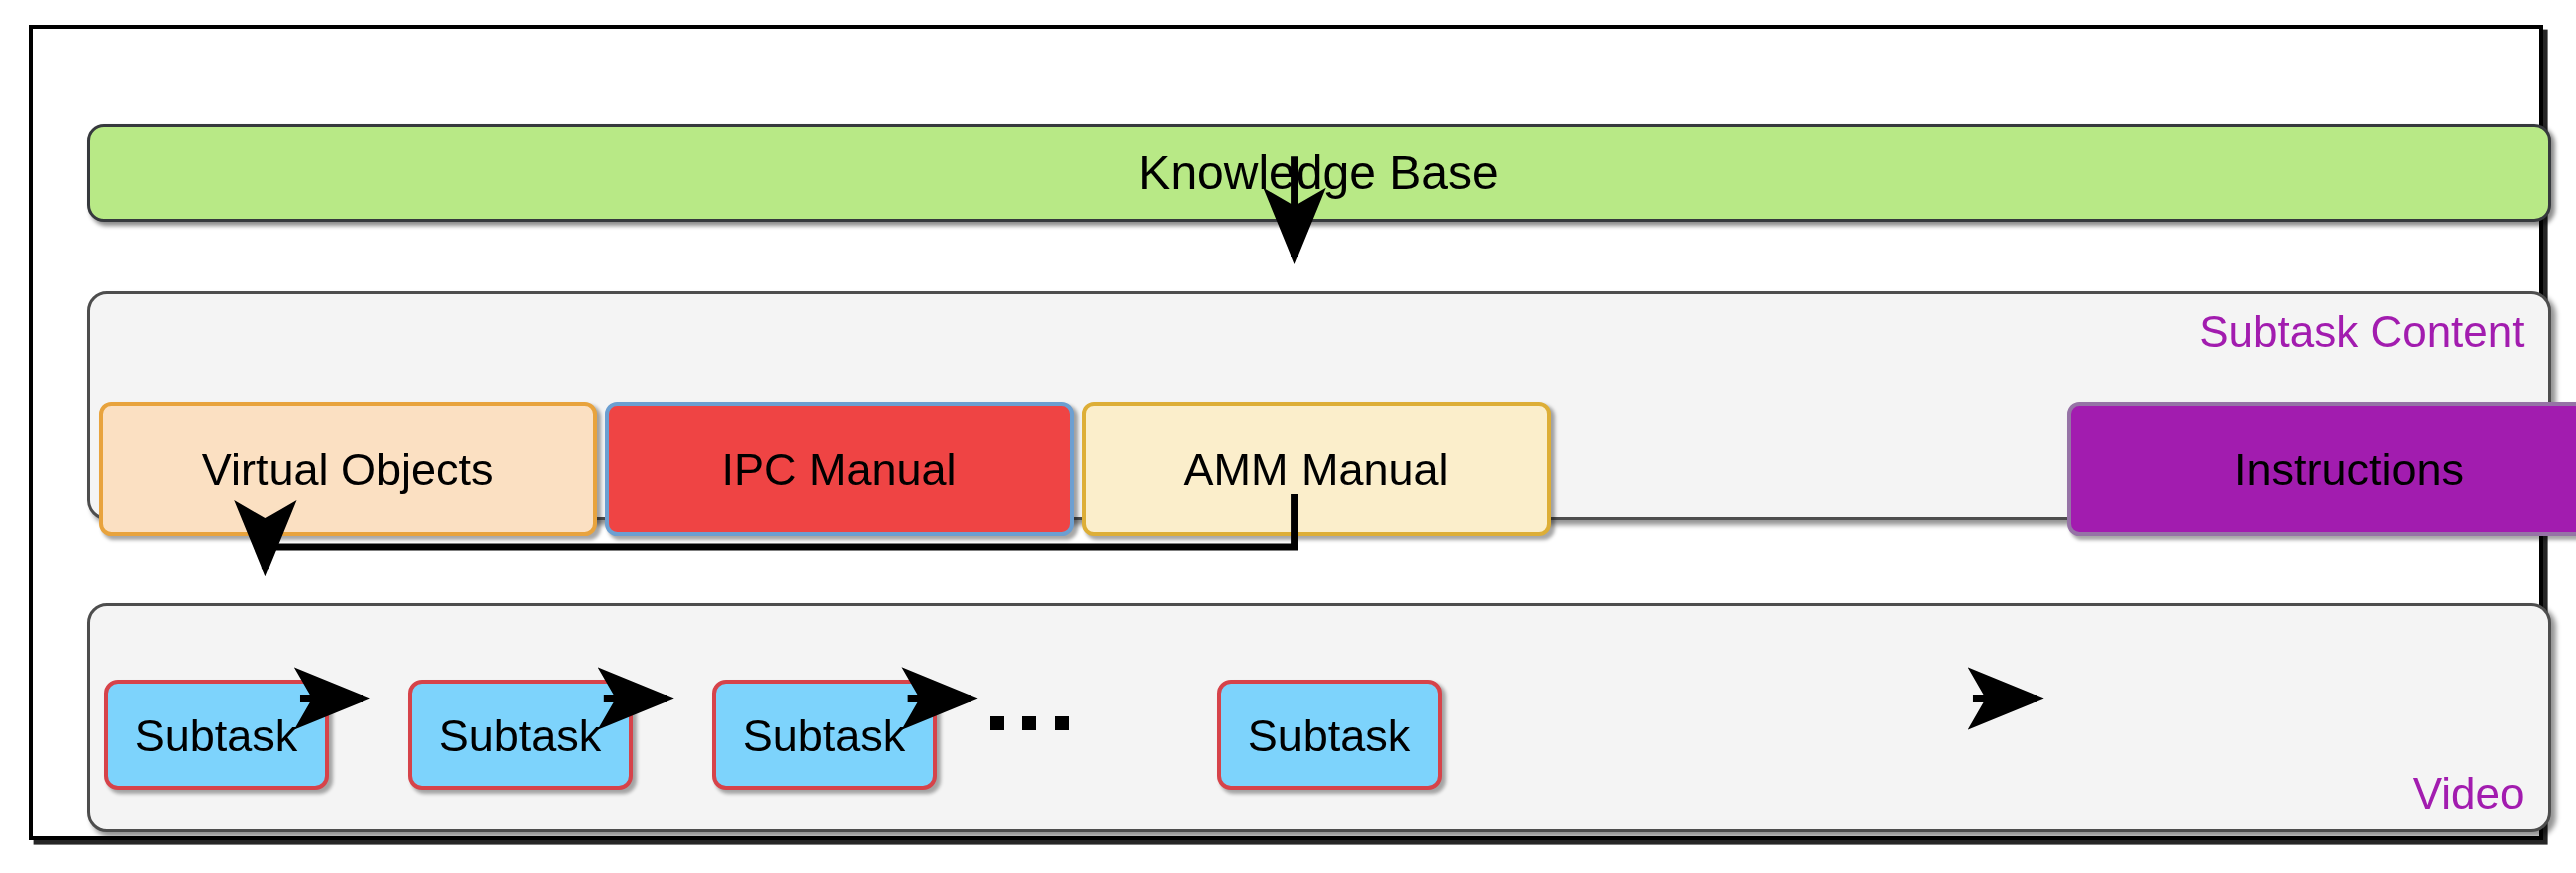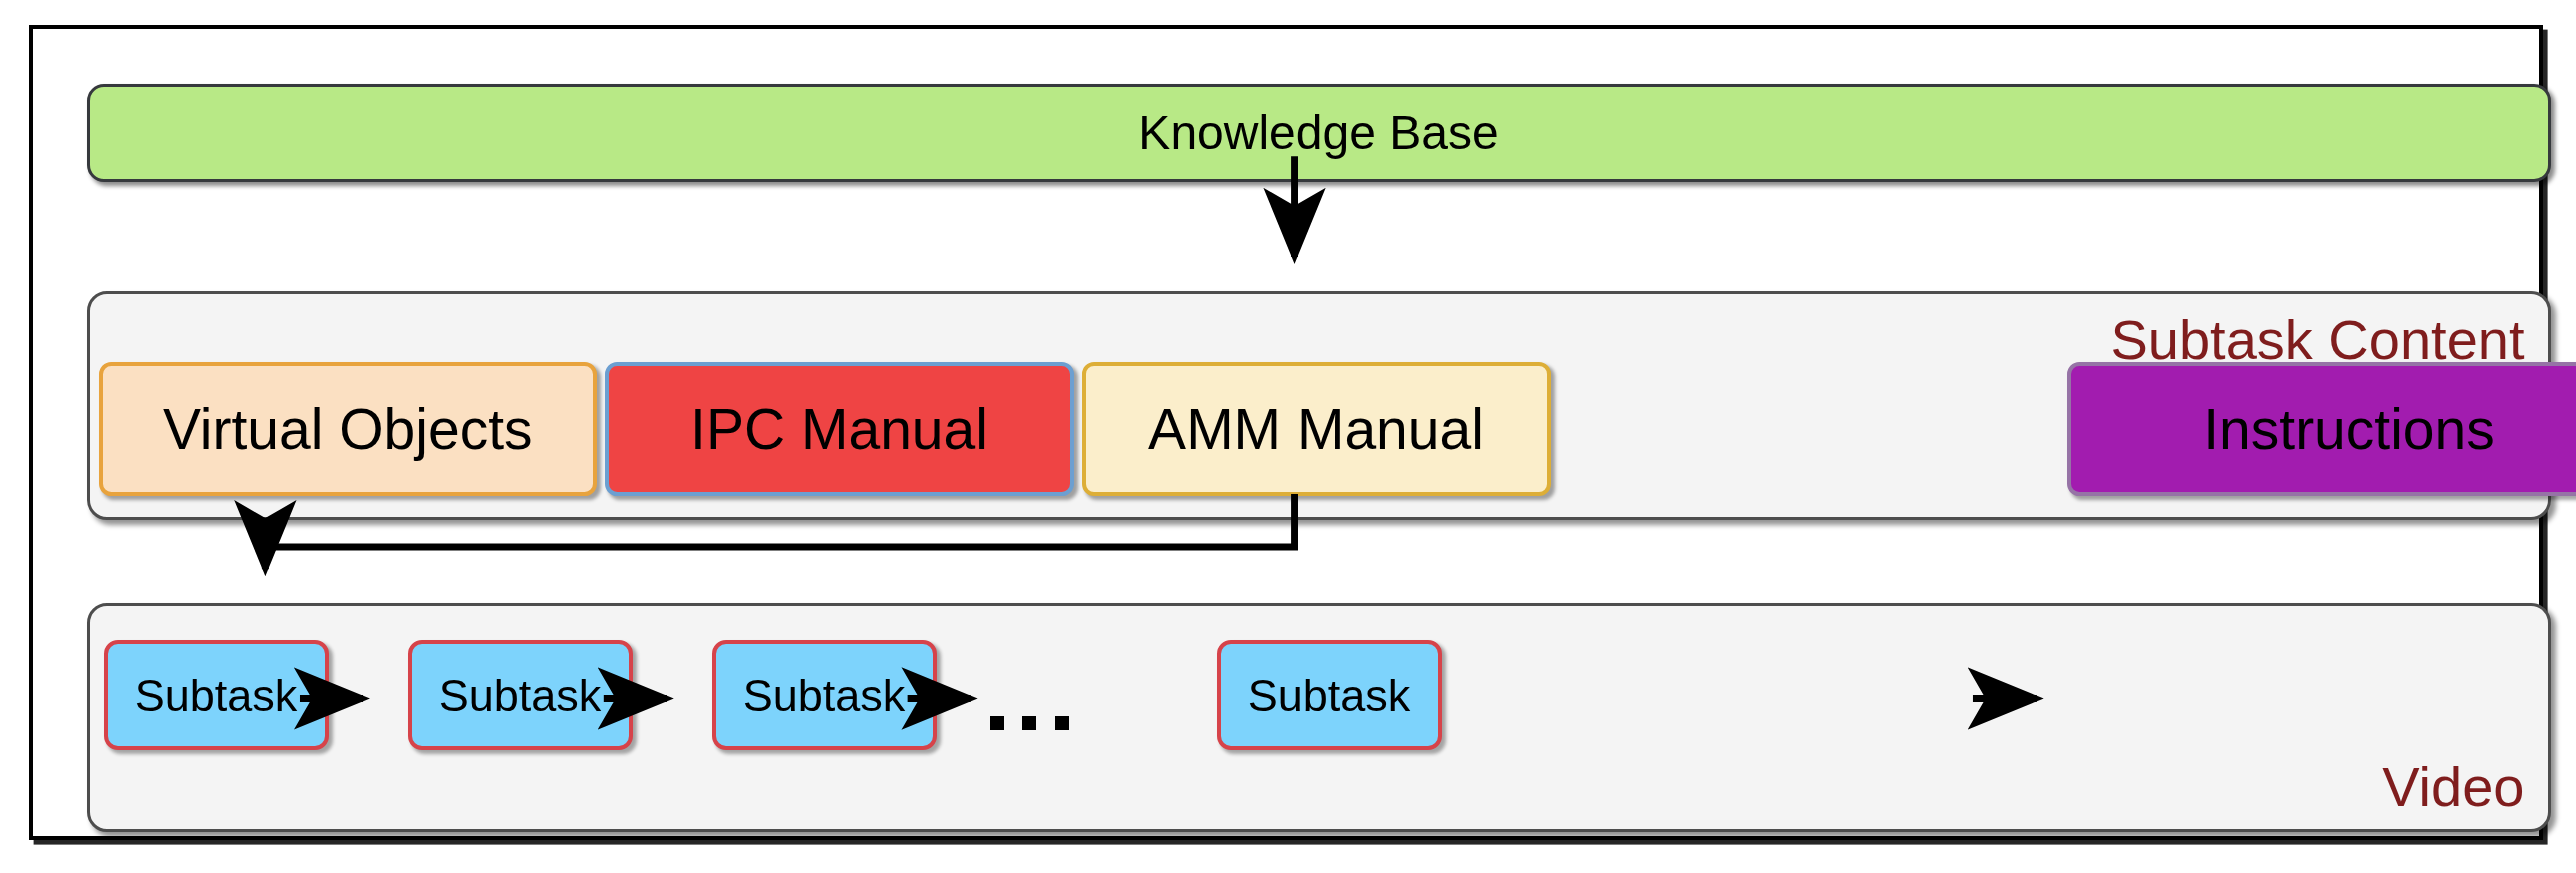--- a/index.html
+++ b/index.html
@@ -37,20 +37,21 @@
   .node {
     position: absolute;
     box-sizing: border-box;
     border-radius: 14px;
     display: flex;
     align-items: center;
     justify-content: center;
     text-align: center;
     line-height: 1.1;
     box-shadow: 3.8px 3.8px 4.6px rgba(0,0,0,0.45);
+    margin-top: 40px;
   }
 
   
   .kb-box {
     left: 54px;
     top: 55px;
     width: 2464px;
     height: 98px;
     background: #B8E986;
     border: 3.8px solid #36393D;
@@ -62,22 +63,22 @@
   .group-box {
     position: absolute;
     box-sizing: border-box;
     background: #F4F4F4;
     border: 3.8px solid #4D4D4D;
     border-radius: 20px;
     box-shadow: 4.6px 4.6px 5.4px rgba(0,0,0,0.42);
   }
   .group-label {
     position: absolute;
-    font-size: 56px;
-    color: #7f1d1d;
+    font-size: 44px;
+    color: #a21caf;
     white-space: nowrap;
   }
 
   #subtask-content-group {
     left: 54px;
     top: 262px;
     width: 2464px;
     height: 229px;
   }
   #subtask-content-label {
@@ -93,21 +94,21 @@
   }
   #task-label {
     right: 23px;
     bottom: 10.8px;
   }
 
   
   .chip {
     top: 68px;
     height: 134px;
-    font-size: 57px;
+    font-size: 45px;
     border-width: 4.6px;
     border-style: solid;
     border-radius: 12.3px;
     box-shadow: 3.1px 3.1px 3.8px rgba(0,0,0,0.35);
     align-items: center;
   }
   .chip-virtual-objects {
     left: 9.2px;
     width: 498px;
     background: #FBE0C2;

